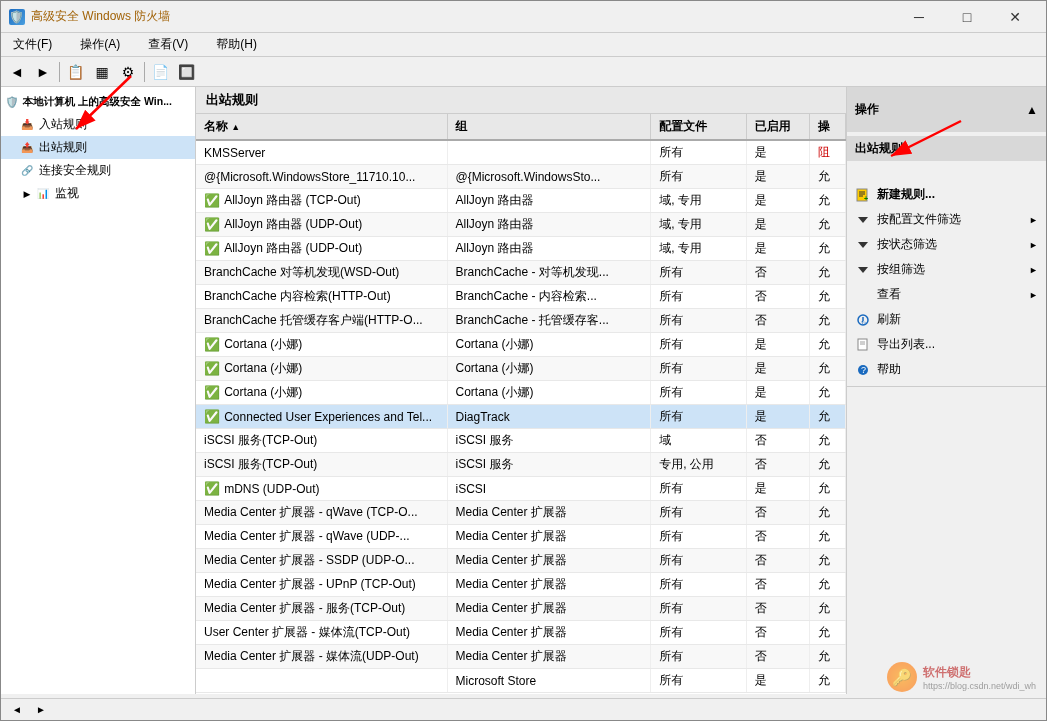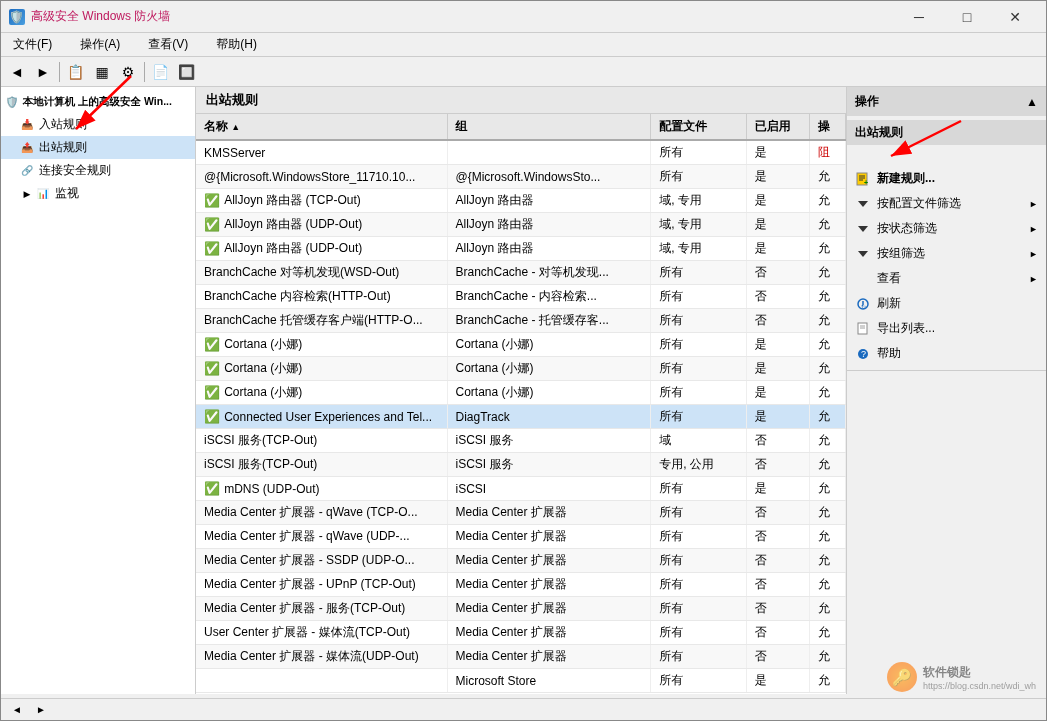--- a/index.html
+++ b/index.html
@@ -32,21 +32,21 @@
       width: 16px;
       height: 16px;
       background: linear-gradient(135deg, #1a6abf, #4a9fdf);
       border-radius: 2px;
       display: inline-flex;
       align-items: center;
       justify-content: center;
     }
     .title-text {
       font-size: 12px;
-      color: #be185d;
+      color: #a16207;
     }
     .title-bar-controls {
       display: flex;
       gap: 2px;
     }
     .title-btn {
       width: 46px;
       height: 28px;
       display: flex;
       align-items: center;
@@ -216,21 +216,21 @@
     .right-panel {
       width: 200px;
       background: #f0f0f0;
       border-left: 1px solid #ccc;
       flex-shrink: 0;
       display: flex;
       flex-direction: column;
     }
     .right-panel-title {
       background: #d8d8d8;
-      padding: 6px 8px;
+      padding: 14px 8px;
       font-weight: bold;
       font-size: 12px;
       display: flex;
       align-items: center;
       justify-content: space-between;
     }
     .right-panel-section {
       padding: 4px 0;
       border-bottom: 1px solid #ccc;
     }
@@ -654,21 +654,21 @@
   </div>
 
   <div class="status-bar">
     <span class="status-scroll-btn">◄</span>
     <span class="status-scroll-btn">►</span>
   </div>
 
   <div class="watermark">
     <div class="watermark-logo">🔑</div>
     <div>
-      <div style="font-size:12px;color:#404040;font-weight:bold;">软件锁匙</div>
+      <div style="font-size:12px;color:#b91c1c;font-weight:bold;">软件锁匙</div>
       <div style="font-size:9px;color:#666;">https://blog.csdn.net/wdi_wh</div>
     </div>
   </div>
 
   <svg class="annotations">
 
     <defs>
       <marker id="arrowhead1" markerWidth="8" markerHeight="6" refX="8" refY="3" orient="auto">
         <polygon points="0 0, 8 3, 0 6" fill="red"></polygon>
       </marker>

